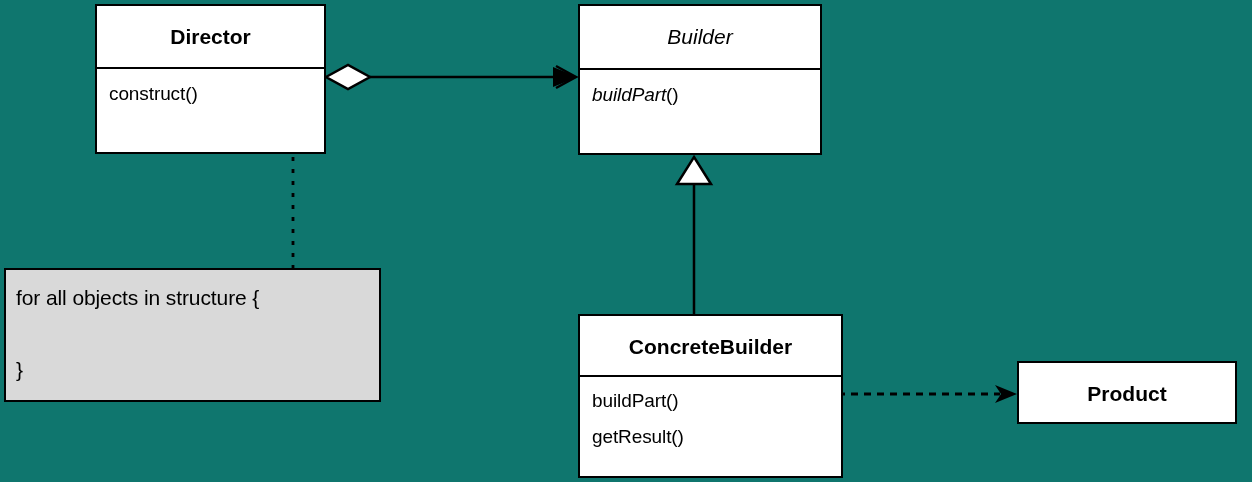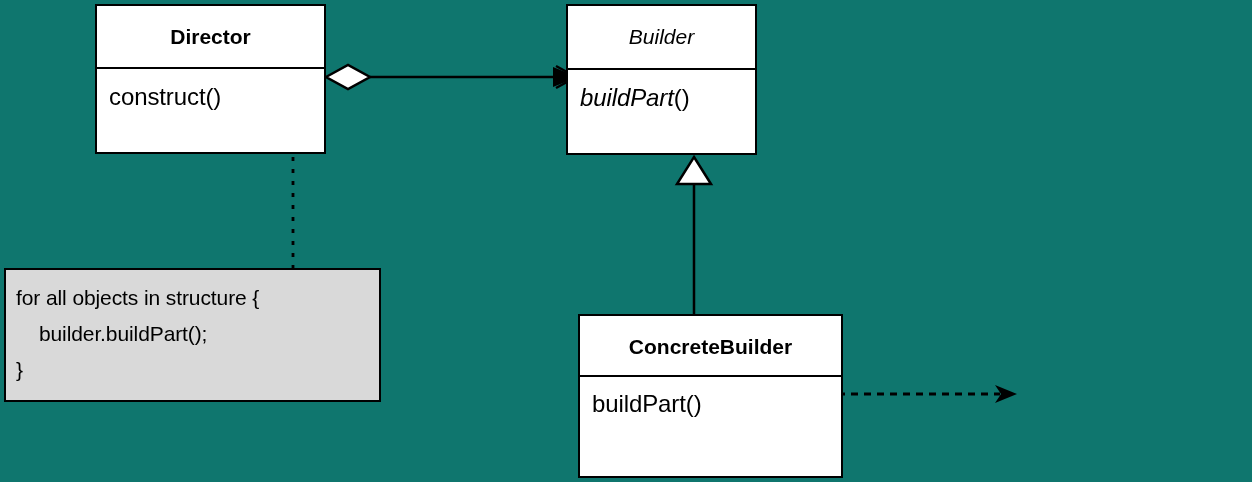--- a/index.html
+++ b/index.html
@@ -50,21 +50,21 @@
   }
   .cls-divider {
     position: absolute;
     left: 0;
     right: 0;
     height: 0;
     border-top: 2.5px solid #000000;
   }
   .cls-member {
     position: absolute;
-    font-size: 24px;
+    font-size: 19px;
     color: #000000;
     white-space: nowrap;
     letter-spacing: -0.1px;
   }
   .cls-member .ital {
     font-style: italic;
     text-align: center;
   }
 
   .note-box {
@@ -110,32 +110,35 @@
       <circle cx="293" cy="127" r="14" fill="#ffffff" stroke="#000000" stroke-width="2.5"></circle>
     </g>
   </svg>
 
   <div class="cls-box" style="left:95px; top:4px; width:231px; height:150px;">
     <div class="cls-title" style="top:19px;">Director</div>
     <div class="cls-divider" style="top:61px;"></div>
     <div class="cls-member" style="left:12px; top:77px;">construct()</div>
   </div>
 
-  <div class="cls-box" style="left:566px; top:4px; width:191px; height:151px;">
+  <div class="cls-box" style="left:578px; top:4px; width:244px; height:151px;">
     <div class="cls-title abstract" style="top:19px;">Builder</div>
     <div class="cls-divider" style="top:62px;"></div>
     <div class="cls-member" style="left:12px; top:78px;"><span class="ital">buildPart</span>()</div>
   </div>
 
   <div class="cls-box" style="left:578px; top:314px; width:265px; height:164px;">
     <div class="cls-title" style="top:19px;">ConcreteBuilder</div>
     <div class="cls-divider" style="top:59px;"></div>
     <div class="cls-member" style="left:12px; top:74px;">buildPart()</div>
+    <div class="cls-member" style="left:12px; top:110px;">getResult()</div>
   </div>
 
+  <div class="cls-box" style="left:1017px; top:361px; width:220px; height:63px;">
+    <div class="cls-title" style="top:19px;">Product</div>
+  </div>
 
   <div class="note-box" style="left:4px; top:268px; width:377px; height:134px;padding-left:24px;">
     <div class="note-line" style="left:10px; top:16px;">for all objects in structure {</div>
-    <div class="note-line" style="left:10px; top:52px;">    builder.buildPart();</div>
     <div class="note-line" style="left:10px; top:88px;">}</div>
   </div>
 
 </div>
 
 </body></html>

